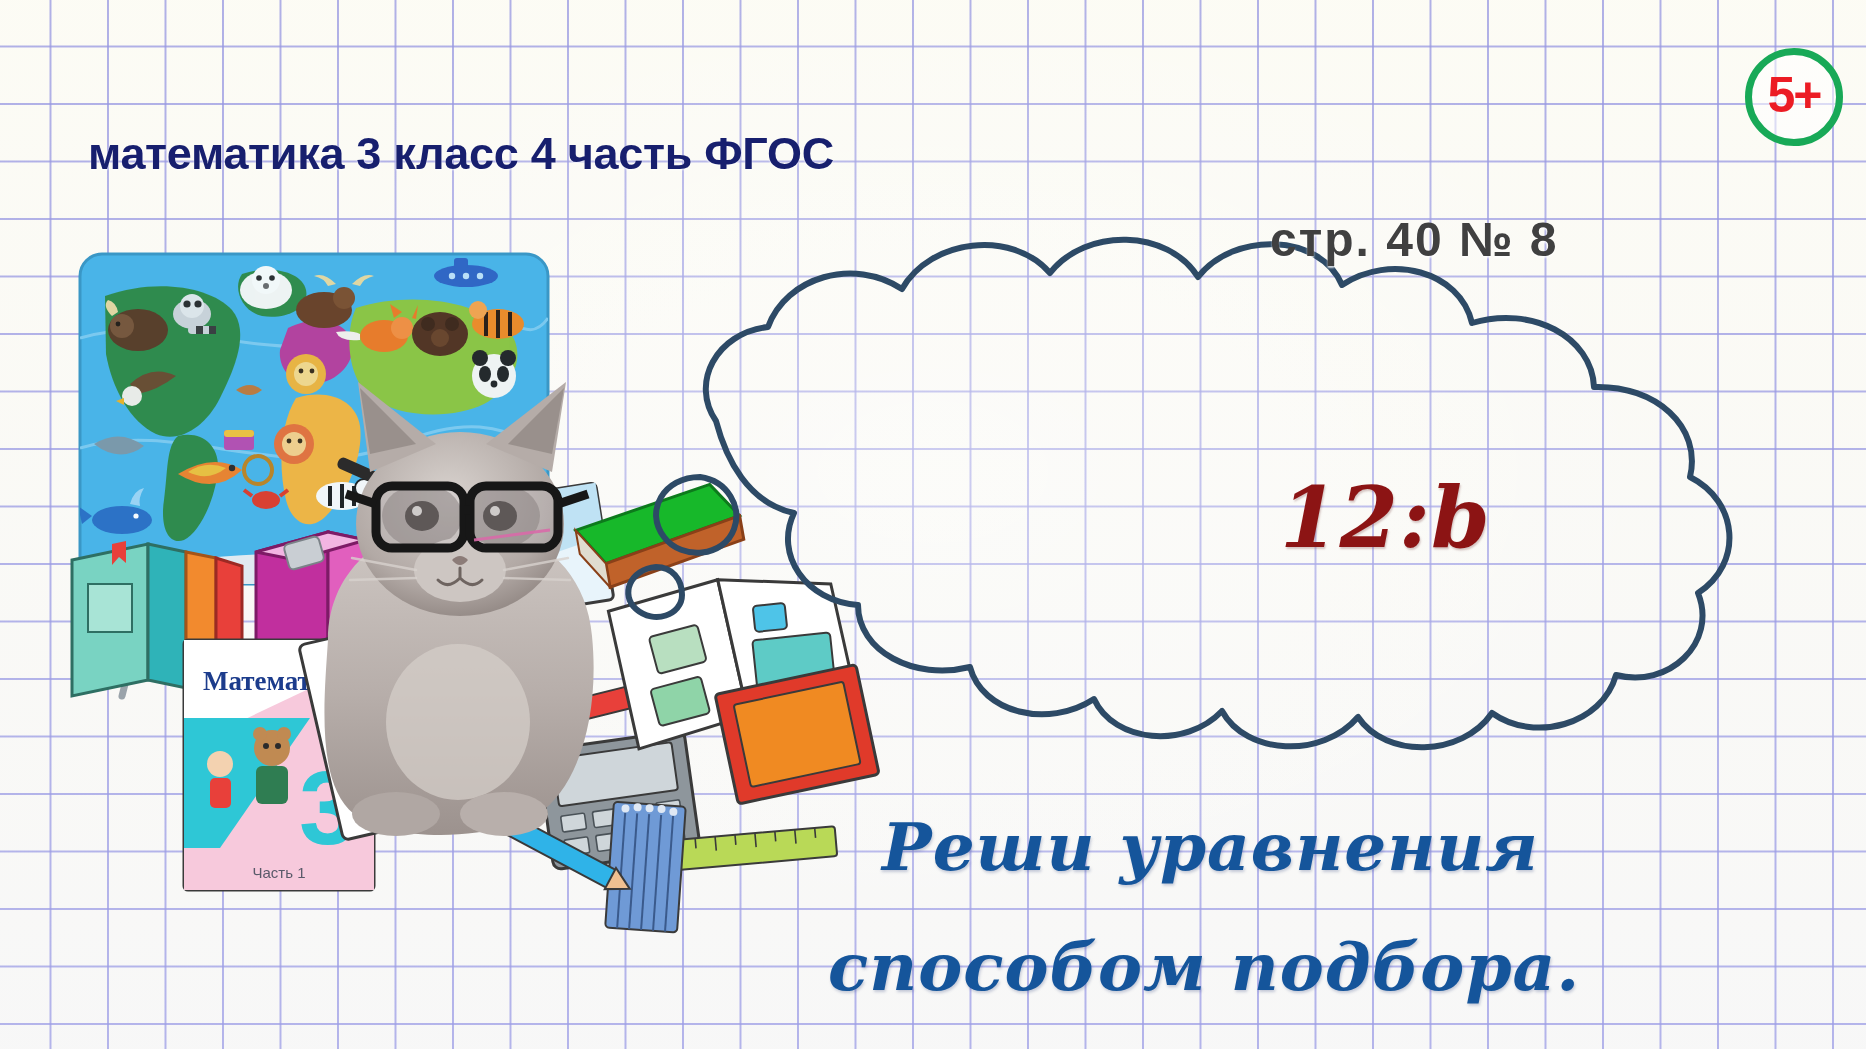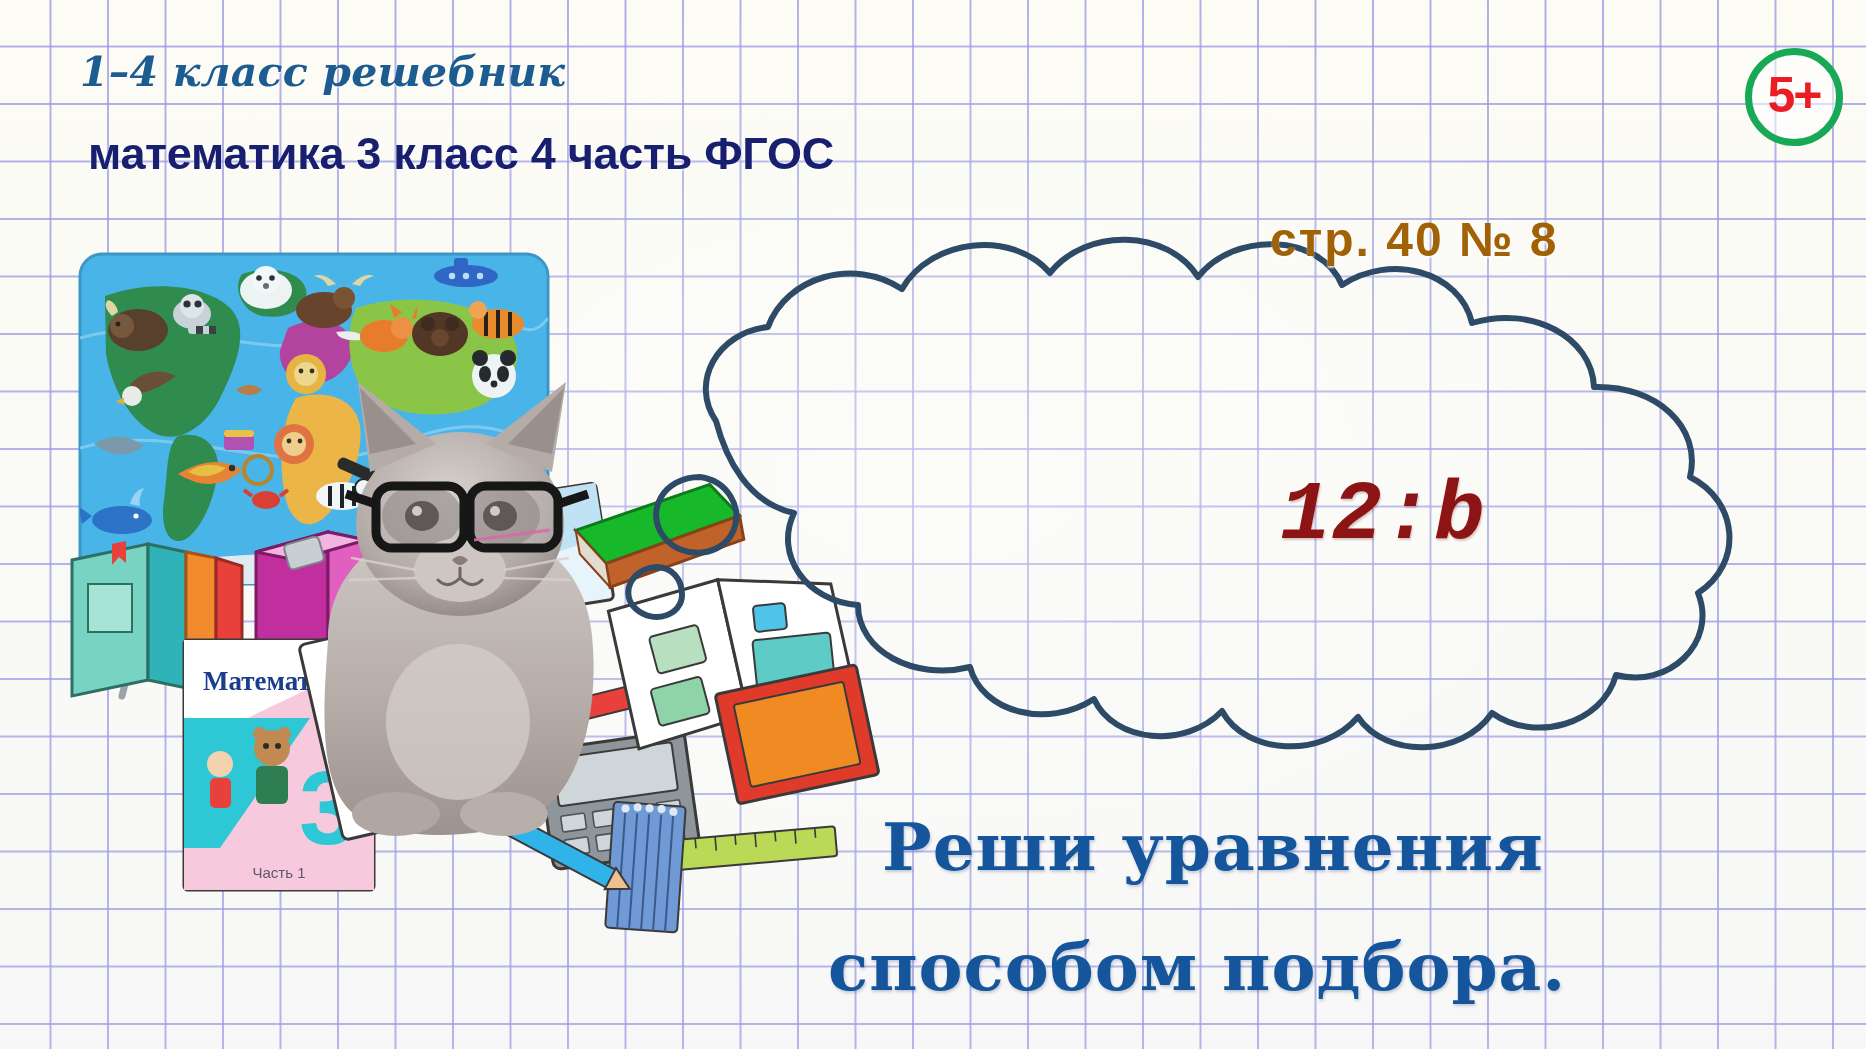--- a/index.html
+++ b/index.html
@@ -64,21 +64,21 @@
     text-shadow: 0 1px 2px rgba(255,255,255,0.85);
   }
   .page-ref {
     position: absolute;
     left: 1270px;
     top: 212px;
     font-family: "Liberation Sans", sans-serif;
     font-weight: bold;
     font-size: 48px;
     letter-spacing: 2px;
-    color: #a16207;
+    color: #404040;
     white-space: nowrap;
     text-shadow: 0 2px 2px rgba(255,255,255,0.8);
   }
 
   
   #age-badge {
     position: absolute;
     left: 1745px;
     top: 48px;
     width: 98px;
@@ -117,26 +117,27 @@
     font-family: "DejaVu Serif", serif;
     font-style: italic;
     font-weight: bold;
     font-size: 84px;
     color: #8c1414;
     white-space: nowrap;
     text-shadow: 1px 2px 2px rgba(120,60,60,0.28);
     letter-spacing: 1px;
   }
   #eq-1 { left: 952px; top: 468px; }
-  #eq-2 { left: 1280px; top: 468px; font-family: Liberation Mono, monospace; }
+  #eq-2 { left: 1280px; top: 468px; }
 
   
   .instr {
     position: absolute;
     font-family: "DejaVu Serif", serif;
+    font-style: italic;
     font-weight: bold;
     color: #15559b;
     white-space: nowrap;
     text-shadow: 1px 2px 3px rgba(40,60,120,0.25);
   }
   #instr-1 {
     left: 882px;
     top: 808px;
     font-size: 66px;
     letter-spacing: 1px;
@@ -582,21 +583,20 @@
              C566 534 494 528 474 484
              C428 514 362 498 350 452
              C294 466 238 436 238 390
              C186 386 154 340 174 298
              C128 288 106 244 96 206 Z" fill="none" stroke="#2d4a66" stroke-width="6" stroke-linecap="round" stroke-linejoin="round"></path>
 
     <path d="M80 262 C44 262 24 296 44 322 C62 346 104 342 114 314 C122 292 108 266 80 262 Z" fill="none" stroke="#2d4a66" stroke-width="6" stroke-linecap="round"></path>
     <path d="M36 352 C10 354 0 380 16 394 C34 410 62 400 62 380 C62 364 52 352 36 352 Z" fill="none" stroke="#2d4a66" stroke-width="6" stroke-linecap="round"></path>
   </svg>
 
-  <div class="hl-script">1–4 класс решебник</div>
 
   <div class="hl-bold">математика 3 класс 4 часть ФГОС</div>
 
   <div class="page-ref">стр. 40  № 8</div>
 
   <div id="age-badge">
     <span>5+</span>
   </div>
 
 

